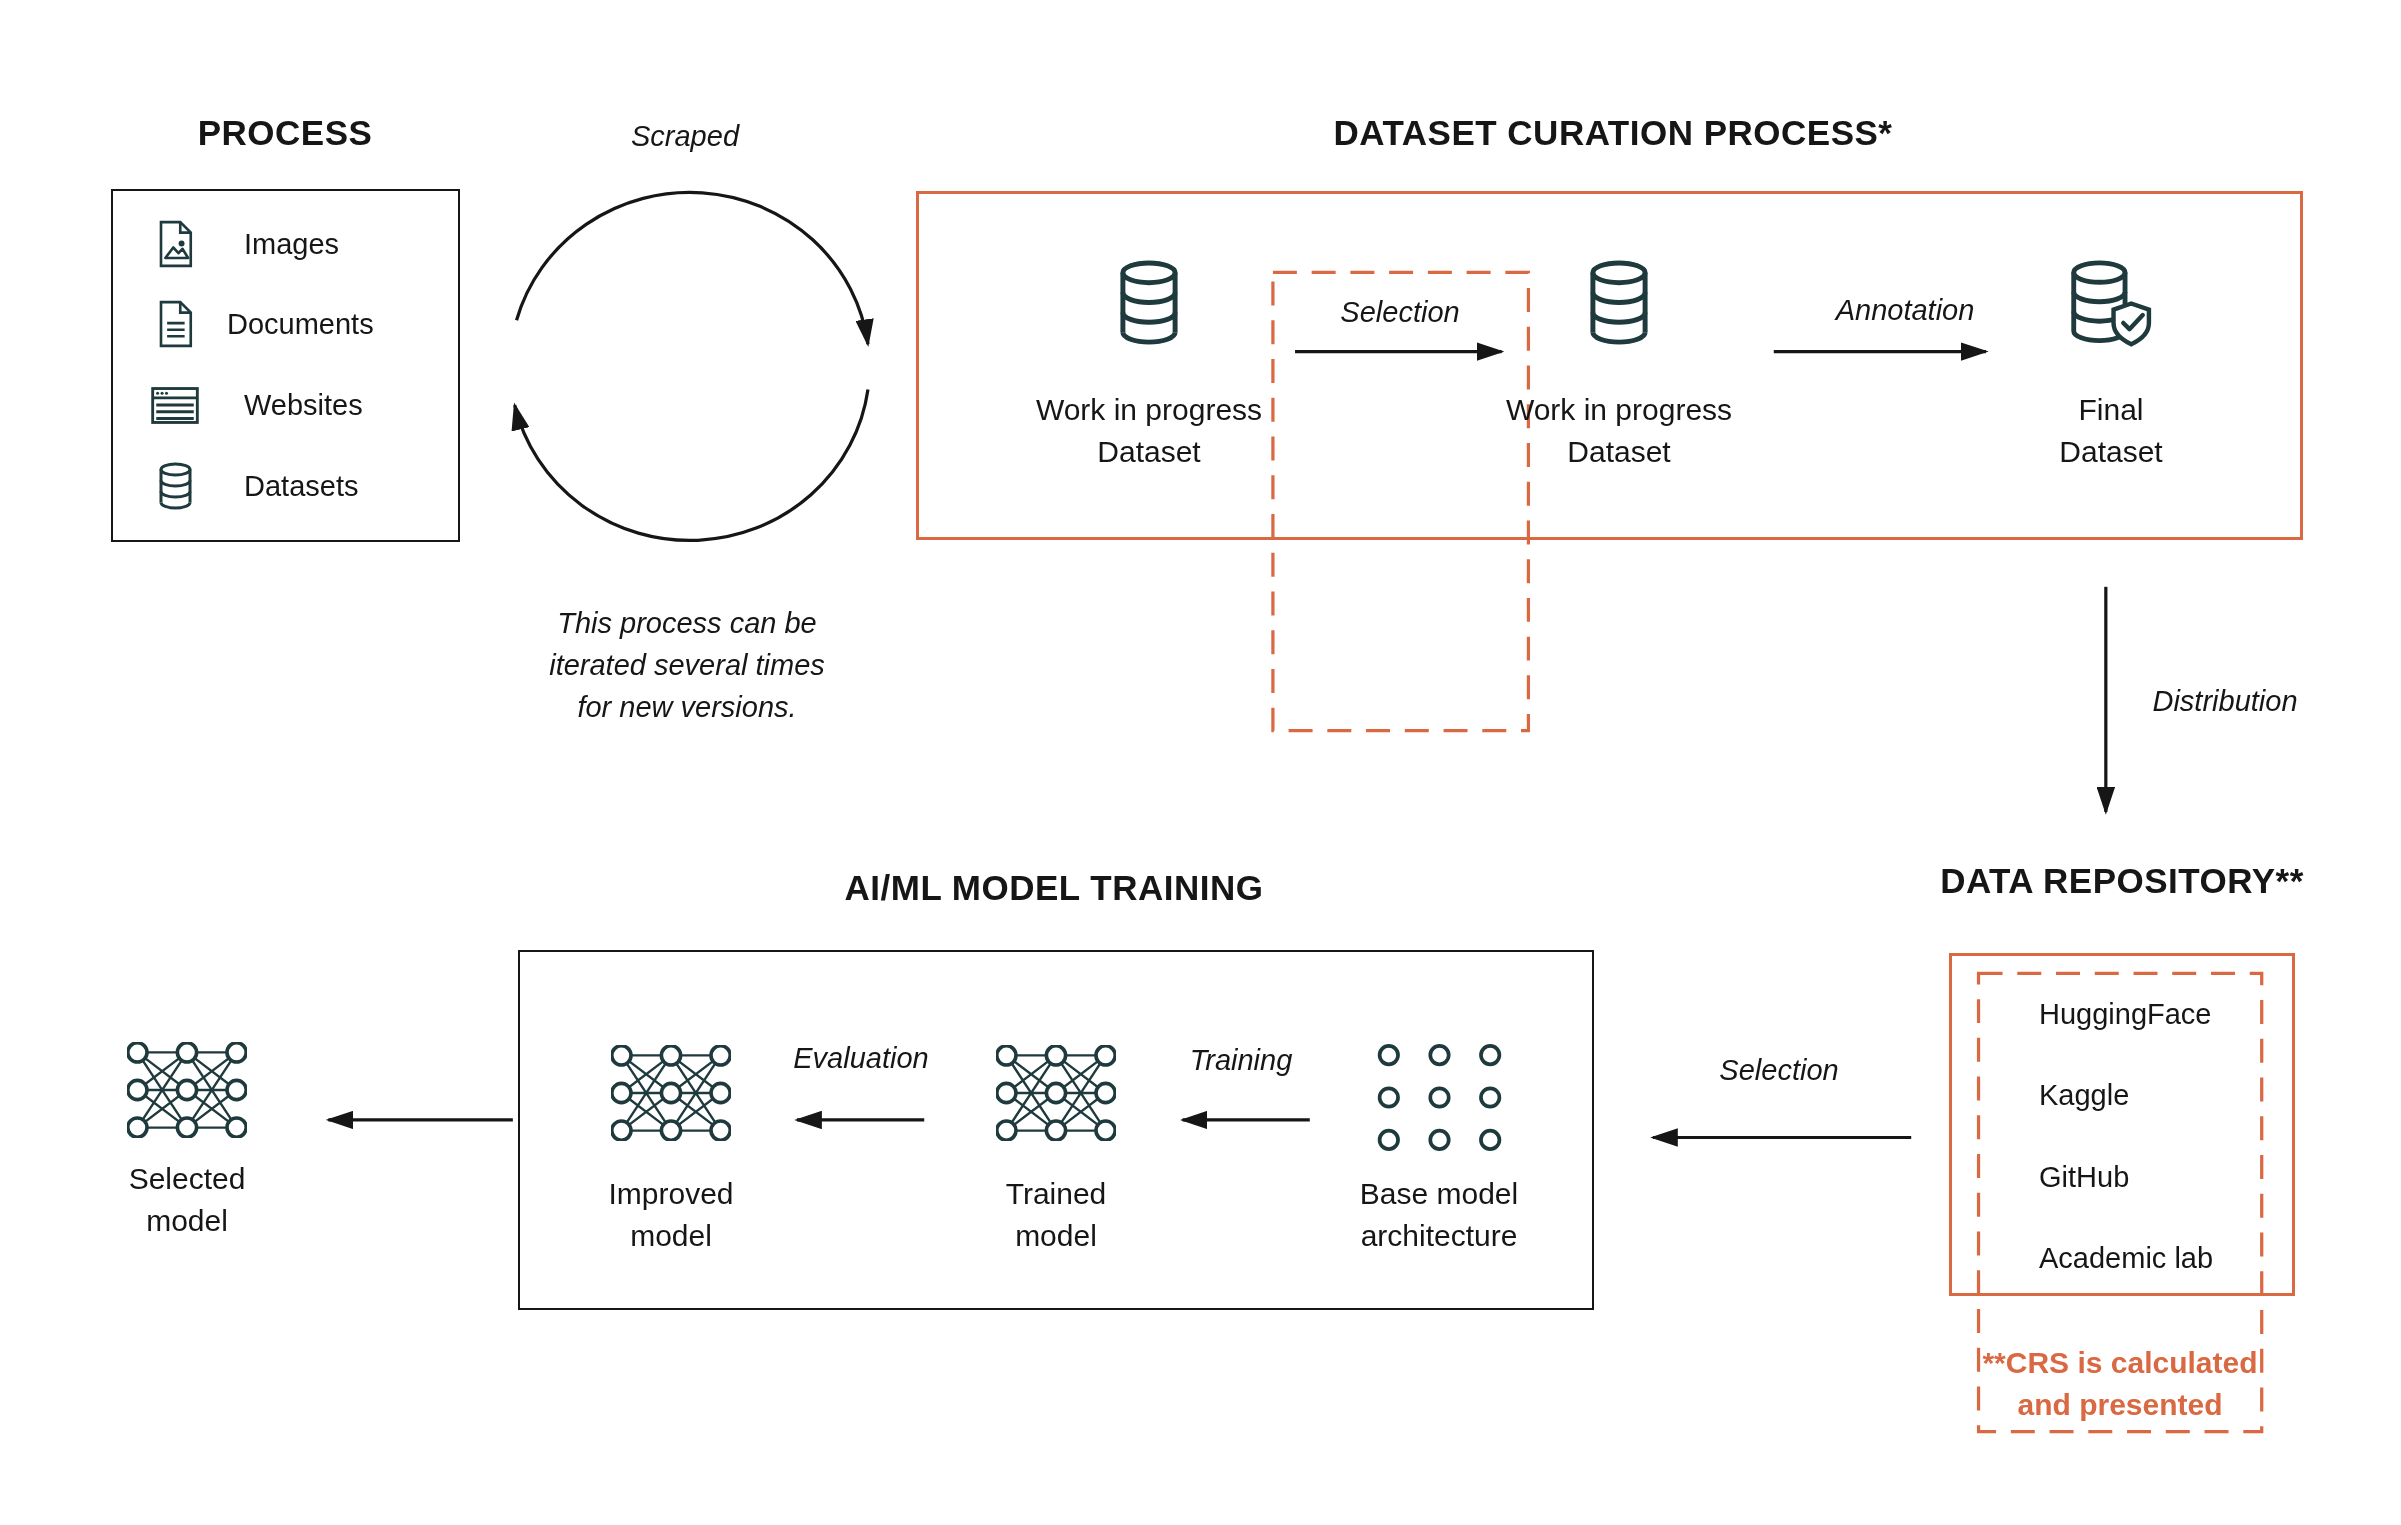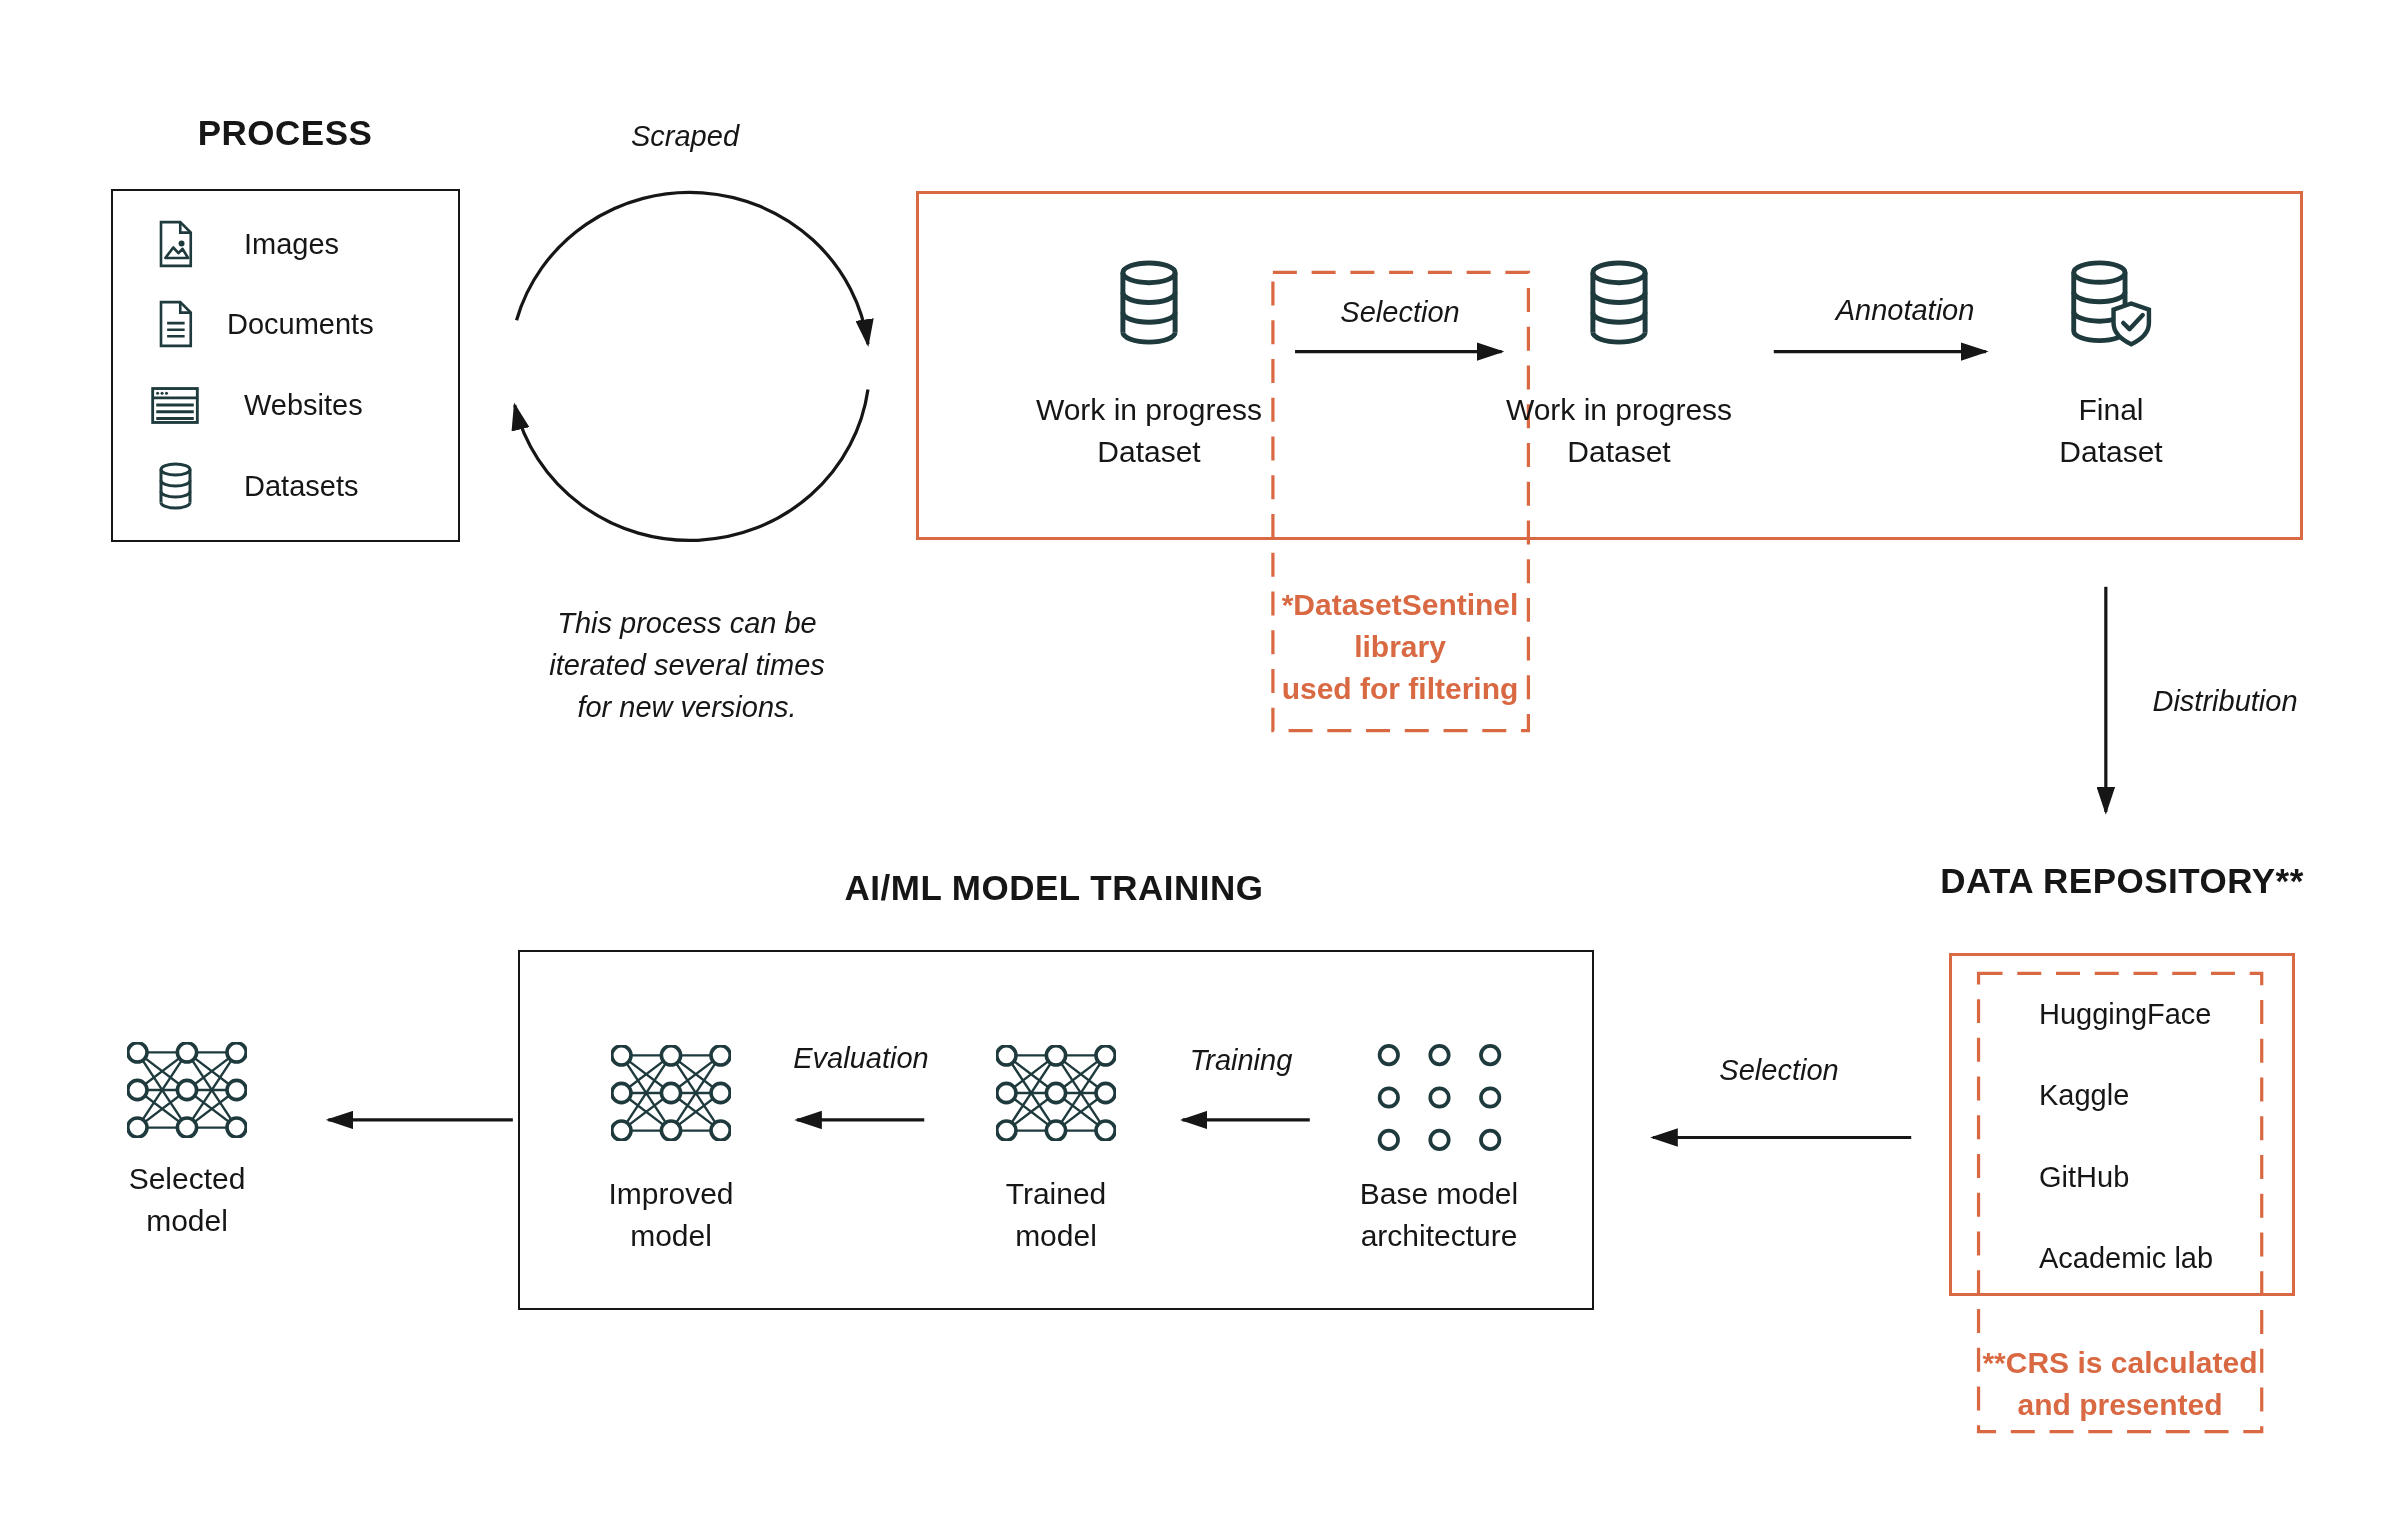--- a/index.html
+++ b/index.html
@@ -120,20 +120,21 @@
       <span class="lbl">Datasets</span>
     </div>
 
     <div class="abs ctr flow-label" style="left:685px;top:120px;">Scraped</div>
     <div class="abs ctr note-italic" style="left:687px;top:602px;">
       <span>This process can be</span>
       <span>iterated several times</span>
       <span>for new versions.</span>
     </div>
 
+    <div class="abs ctr sec-title" style="left:1613px;top:113px;">DATASET CURATION PROCESS*</div>
     <div id="curation-box" class="box"></div>
 
     <span class="abs" style="left:1113px;top:259px;">
       <svg class="icon" width="72" height="87" viewBox="0 0 80 96">
         <ellipse cx="40" cy="15" rx="29" ry="11" stroke-width="5.5"></ellipse>
         <path d="M11 15 V81 M69 15 V81" stroke-width="5.5"></path>
         <path d="M11 81 A29 11 0 0 0 69 81" stroke-width="5.5"></path>
         <path d="M11 37 A29 11 0 0 0 69 37" stroke-width="5.5"></path>
         <path d="M11 59 A29 11 0 0 0 69 59" stroke-width="5.5"></path>
       </svg>
@@ -170,25 +171,20 @@
         <path d="M11 59 A29 11 0 0 0 69 59" stroke-width="5.5"></path>
         <path d="M76 50 l20 7 v15 c0 13 -11.5 20 -20 24 c-8.5 -4 -20 -11 -20 -24 v-15 z" fill="#ffffff" stroke-width="5"></path>
         <path d="M67 72 l7 7 l15 -16" stroke-width="5" stroke-linecap="round" stroke-linejoin="round"></path>
       </svg>
     </span>
     <div class="abs ctr node-label" style="left:2111px;top:389px;">
       <span>Final</span>
       <span>Dataset</span>
     </div>
 
-    <div class="abs ctr orange-note" style="left:1400px;top:584px;">
-      <span>*DatasetSentinel</span>
-      <span>library</span>
-      <span>used for filtering</span>
-    </div>
 
     <div class="abs ctr flow-label" style="left:2225px;top:685px;">Distribution</div>
 
     <div class="abs ctr sec-title" style="left:2122px;top:861px;">DATA REPOSITORY**</div>
     <div id="repository-box" class="box"></div>
     <div class="abs repo-item" style="left:2039px;top:998px;">HuggingFace</div>
     <div class="abs repo-item" style="left:2039px;top:1079px;">Kaggle</div>
     <div class="abs repo-item" style="left:2039px;top:1161px;">GitHub</div>
     <div class="abs repo-item" style="left:2039px;top:1242px;">Academic lab</div>
     <div class="abs ctr sec-title" style="left:1054px;top:868px;">AI/ML MODEL TRAINING</div>

